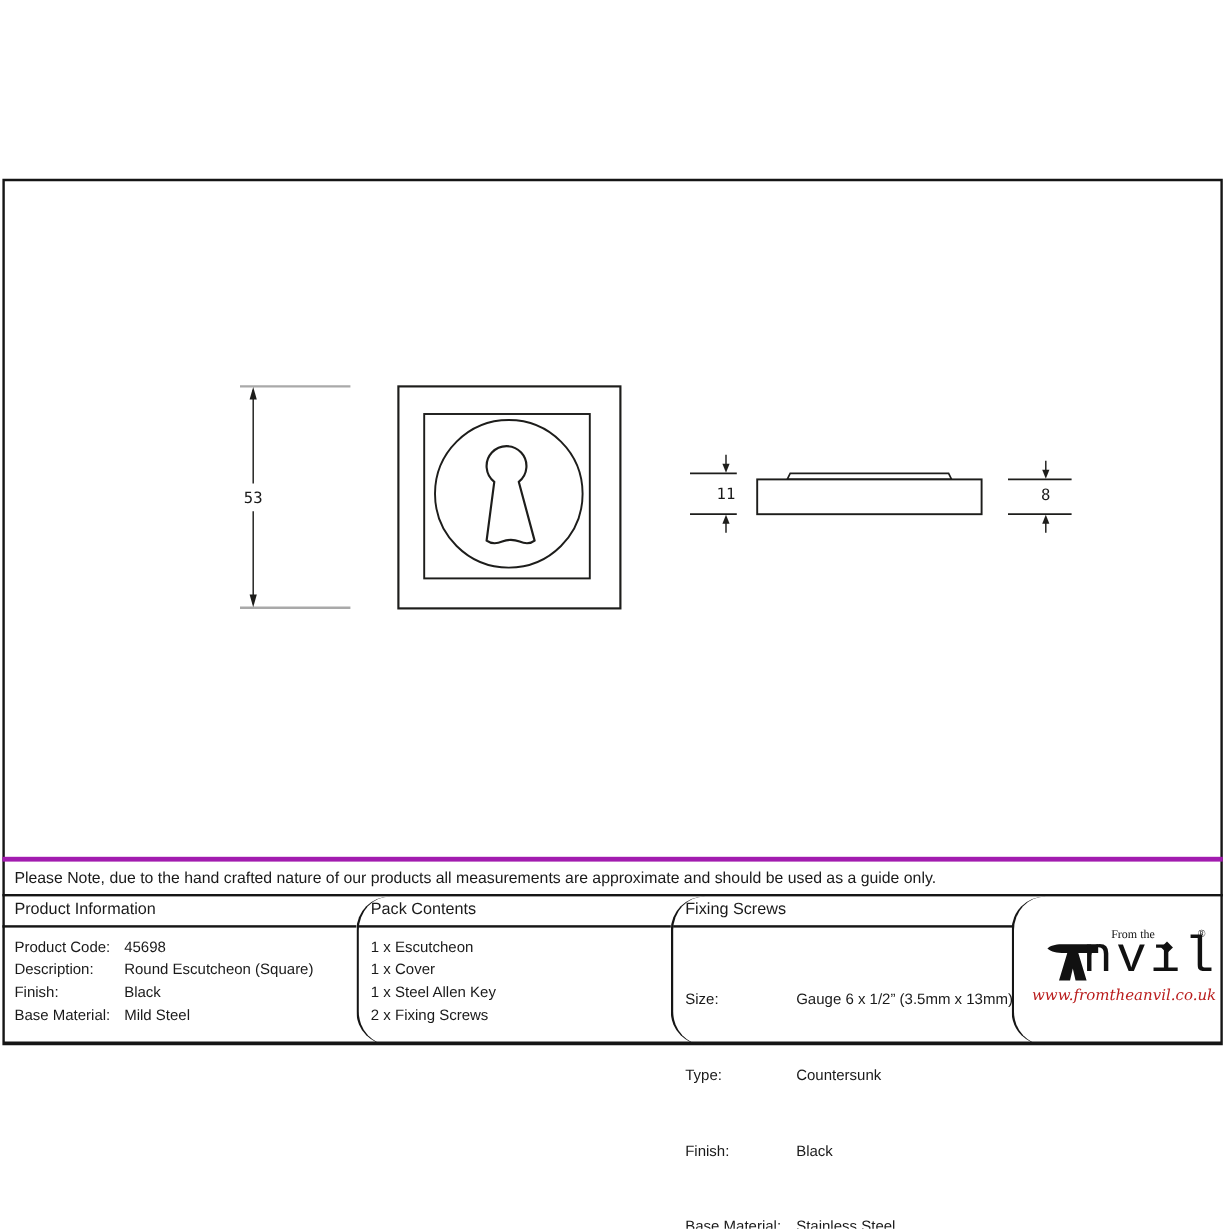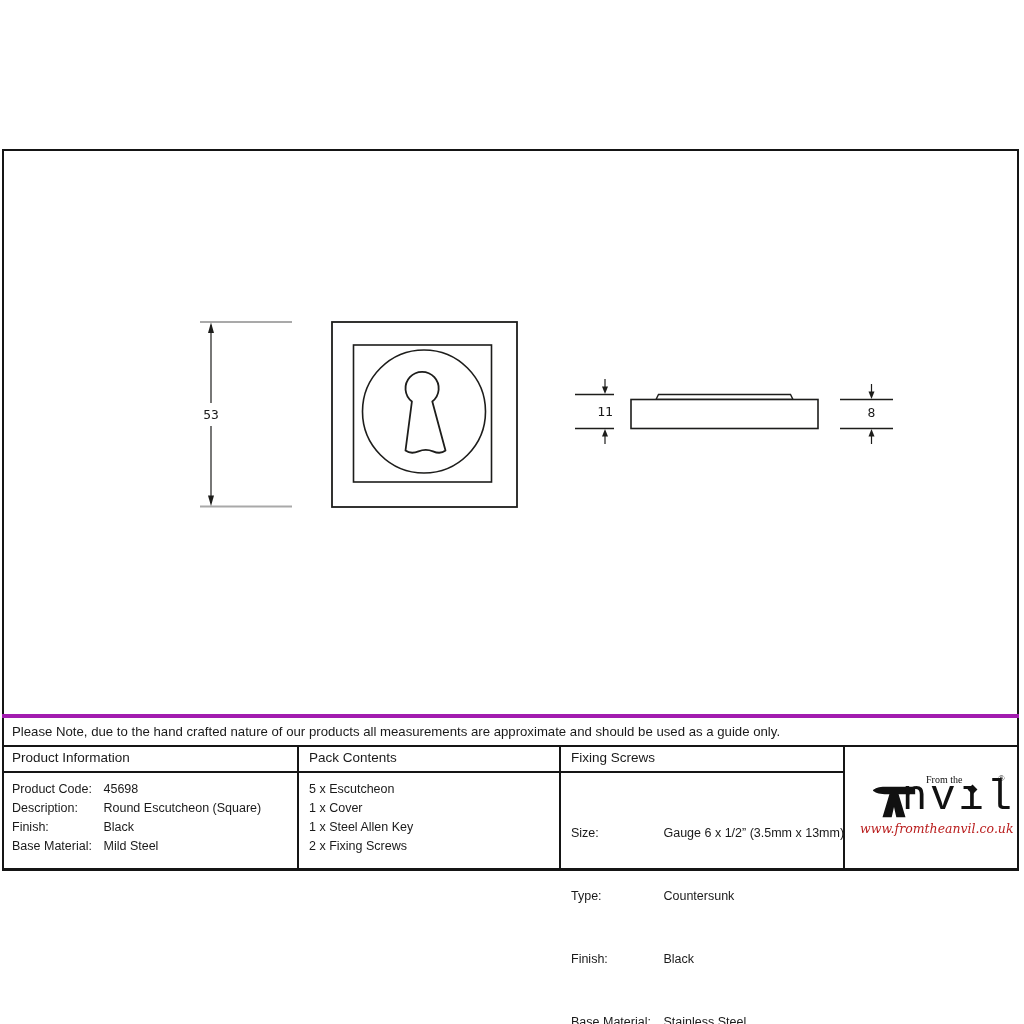--- a/index.html
+++ b/index.html
@@ -16,21 +16,21 @@
     position:absolute;left:2px;top:714px;width:1017px;height:31px;
     box-sizing:border-box;border-top:4px solid #a21caf;
   }
   .note-row .note-text{
     display:block;padding-left:10px;line-height:28px;font-size:13.2px;white-space:nowrap;
   }
   .spec-table{
     position:absolute;left:2px;top:745px;width:1017px;height:126px;
     box-sizing:border-box;border-top:2px solid #151515;
   }
-  .col{position:absolute;top:0;bottom:0;box-sizing:border-box;}
+  .col{position:absolute;top:0;bottom:0;box-sizing:border-box;border-radius:28px;}
   .col-sep{border-left:2px solid #151515;}
   .col-product{left:0;width:295px;}
   .col-pack{left:295px;width:262px;}
   .col-fixing{left:557px;width:286px;}
   .col-logo{left:841px;width:176px;}
   .col-header{
     height:21px;border-bottom:2px solid #151515;box-sizing:content-box;
     padding:3px 0 0 10px;font-size:13.5px;white-space:nowrap;
   }
   .col-body{padding:7px 0 0 10px;}
@@ -129,21 +129,21 @@
       <div class="spec-row">
         <span class="lbl">Base Material:</span>
         <span class="val">Mild Steel</span>
       </div>
     </div>
   </div>
 
   <div class="col col-pack col-sep">
     <div class="col-header">Pack Contents</div>
     <div class="col-body">
-      <div class="pack-item">5 x Escutcheon</div>
+      <div class="pack-item">1 x Escutcheon</div>
       <div class="pack-item">1 x Cover</div>
       <div class="pack-item">1 x Steel Allen Key</div>
       <div class="pack-item">2 x Fixing Screws</div>
     </div>
   </div>
 
   <div class="col col-fixing col-sep">
     <div class="col-header">Fixing Screws</div>
     <div class="col-body">
       <div class="spec-row">

